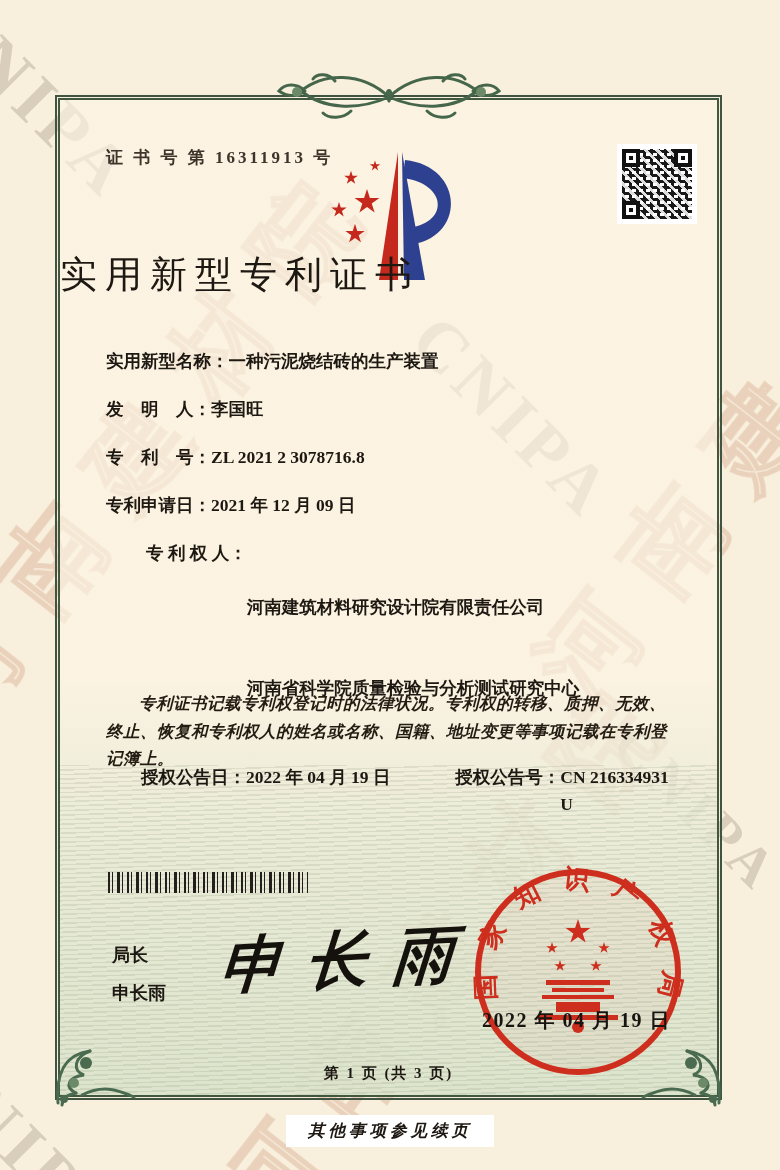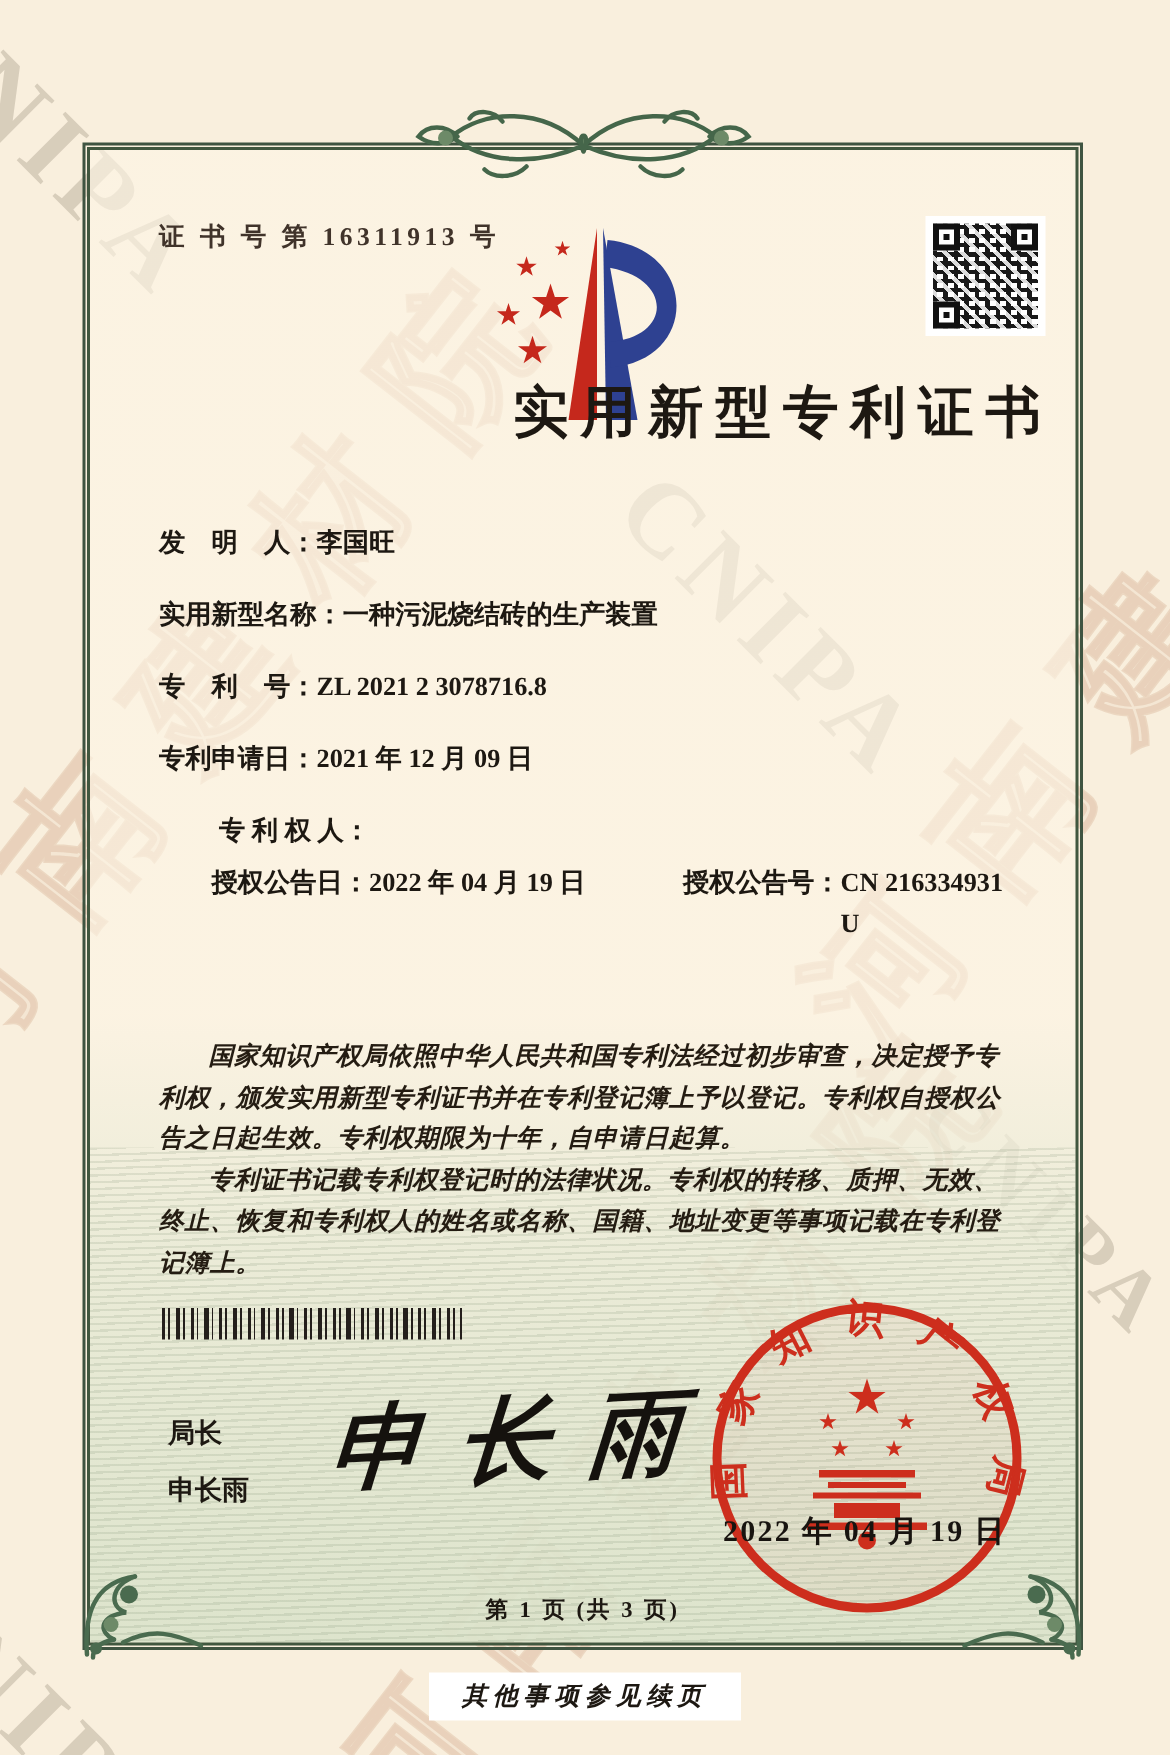--- a/index.html
+++ b/index.html
@@ -53,22 +53,22 @@
     background:
       repeating-linear-gradient(45deg, rgba(255,255,255,.85) 0 3px, transparent 3px 8px),
       repeating-linear-gradient(0deg, #191919 0 3px, transparent 3px 6px),
       repeating-linear-gradient(90deg, #191919 0 3px, transparent 3px 7px);
   }
   .finder{position:absolute; width:18px; height:18px; border:4px solid #111;
     background:#fff; box-sizing:border-box;}
   .finder::after{content:""; position:absolute; left:3px; top:3px; width:4px; height:4px; background:#111;}
   .finder.tl{left:0; top:0;} .finder.tr{right:0; top:0;} .finder.bl{left:0; bottom:0;}
   .logo{position:absolute; left:50%; transform:translateX(-50%); top:46px;}
-  .title{position:absolute; left:0; right:15px; top:150px; text-align:right;
-    font-size:37px; font-weight:700; letter-spacing:8px;}
+  .title{position:absolute; left:0; right:0; top:150px; text-align:left;
+    font-size:37px; font-weight:400; letter-spacing:8px;}
   
   .fields{position:absolute; left:46px; right:34px; top:248px; font-size:17.5px; font-weight:700;}
   .frow{display:flex; margin-bottom:21px; line-height:27px;}
   .frow.two{margin-bottom:8px;margin-left:40px;}
   .flabel{flex:0 0 auto; white-space:pre;}
   .fvalue{white-space:pre-wrap;}
   .grant{display:flex; line-height:27px;margin-left:35px;}
   .gpair{display:flex;}
   .gpair.first{width:318px;}
   
@@ -136,52 +136,55 @@
         <g fill="#2e4191">
           <polygon points="93,6 95,134 116,134"></polygon>
           <path d="M96,14 C156,20 158,94 98,99 L97,82 C140,79 140,38 94,32 Z"></path>
         </g>
       </svg>
 
       <div class="title">实用新型专利证书</div>
 
       <div class="fields">
         <div class="frow">
+          <span class="flabel">实用新型名称：</span>
+          <span class="fvalue">一种污泥烧结砖的生产装置</span>
+        </div>
+        <div class="frow">
           <span class="flabel">发　明　人：</span>
           <span class="fvalue">李国旺</span>
         </div>
         <div class="frow">
-          <span class="flabel">实用新型名称：</span>
-          <span class="fvalue">一种污泥烧结砖的生产装置</span>
-        </div>
-        <div class="frow">
           <span class="flabel">专　利　号：</span>
           <span class="fvalue">ZL 2021 2 3078716.8</span>
         </div>
         <div class="frow">
           <span class="flabel">专利申请日：</span>
           <span class="fvalue">2021 年 12 月 09 日</span>
         </div>
         <div class="frow two">
           <span class="flabel">专 利 权 人：</span>
+          <span class="fvalue">
+            <div>河南建筑材料研究设计院有限责任公司</div>
+            <div>河南省科学院质量检验与分析测试研究中心</div>
+          </span>
         </div>
         <div class="grant">
           <span class="gpair first">
             <span class="flabel">授权公告日：</span>
             <span class="fvalue">2022 年 04 月 19 日</span>
           </span>
           <span class="gpair">
             <span class="flabel">授权公告号：</span>
             <span class="fvalue">CN 216334931 U</span>
           </span>
         </div>
       </div>
 
       <div class="paras">
-        <p>国家知识产权局依照中华人民共和国专利法经过初步审查，决定授予专利权，颁发实用新型专利证书并在专利登记簿上予以登记。专利权自授权公告之日起生效。专利权期限为十年，自申请日起算。</p>
         <p>专利证书记载专利权登记时的法律状况。专利权的转移、质押、无效、终止、恢复和专利权人的姓名或名称、国籍、地址变更等事项记载在专利登记簿上。</p>
       </div>
 
       <div class="barcode"></div>
 
       <div class="sig-role">局长</div>
       <div class="sig-name">申长雨</div>
       <div class="autograph">申长雨</div>
 
       <svg class="seal" width="220" height="220" viewBox="0 0 220 220">

